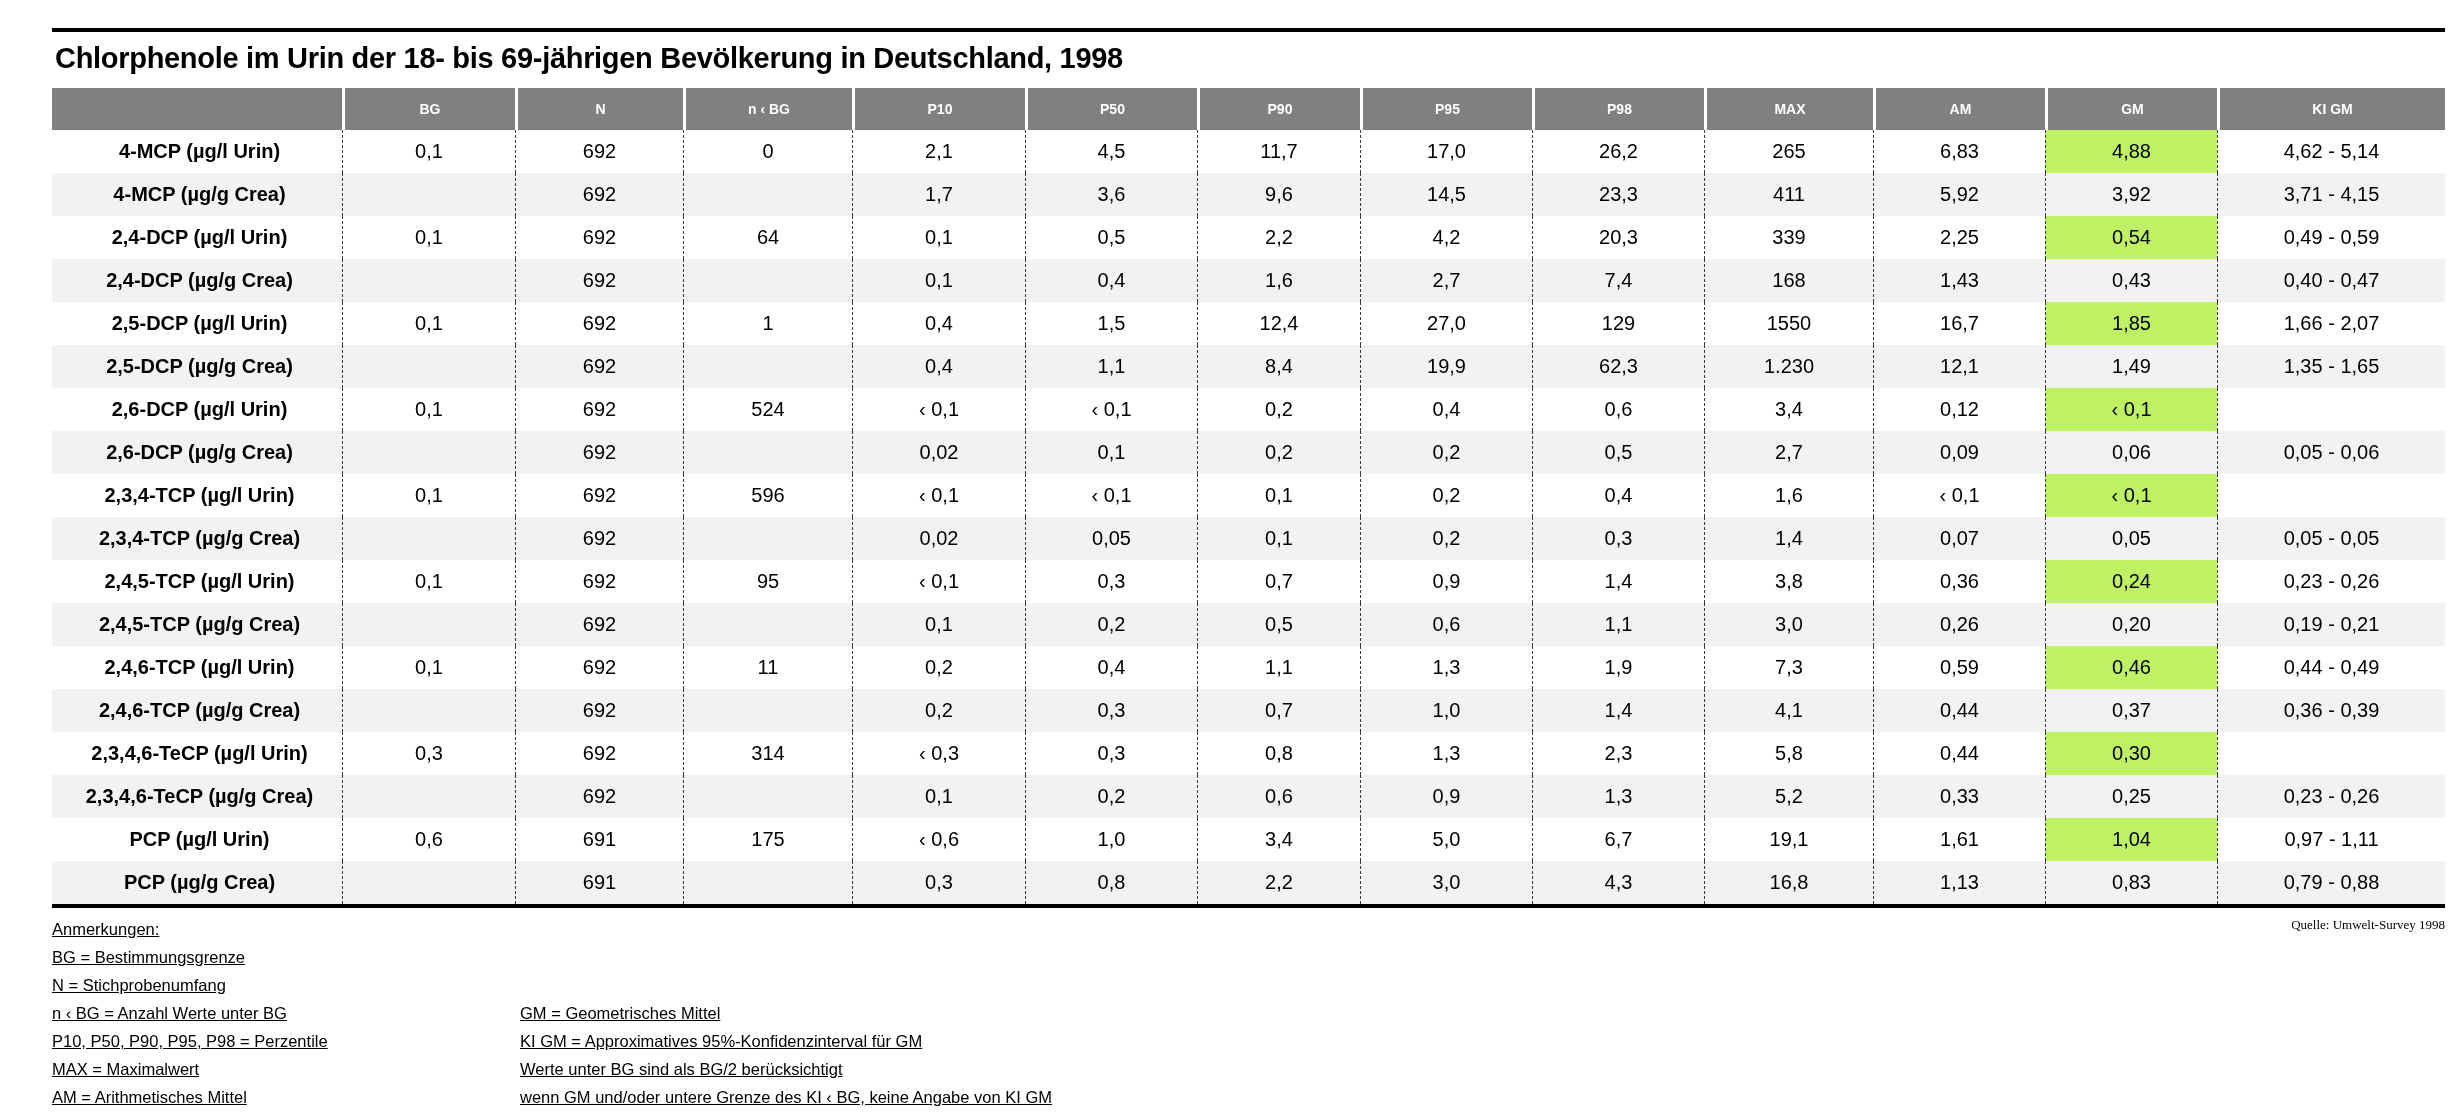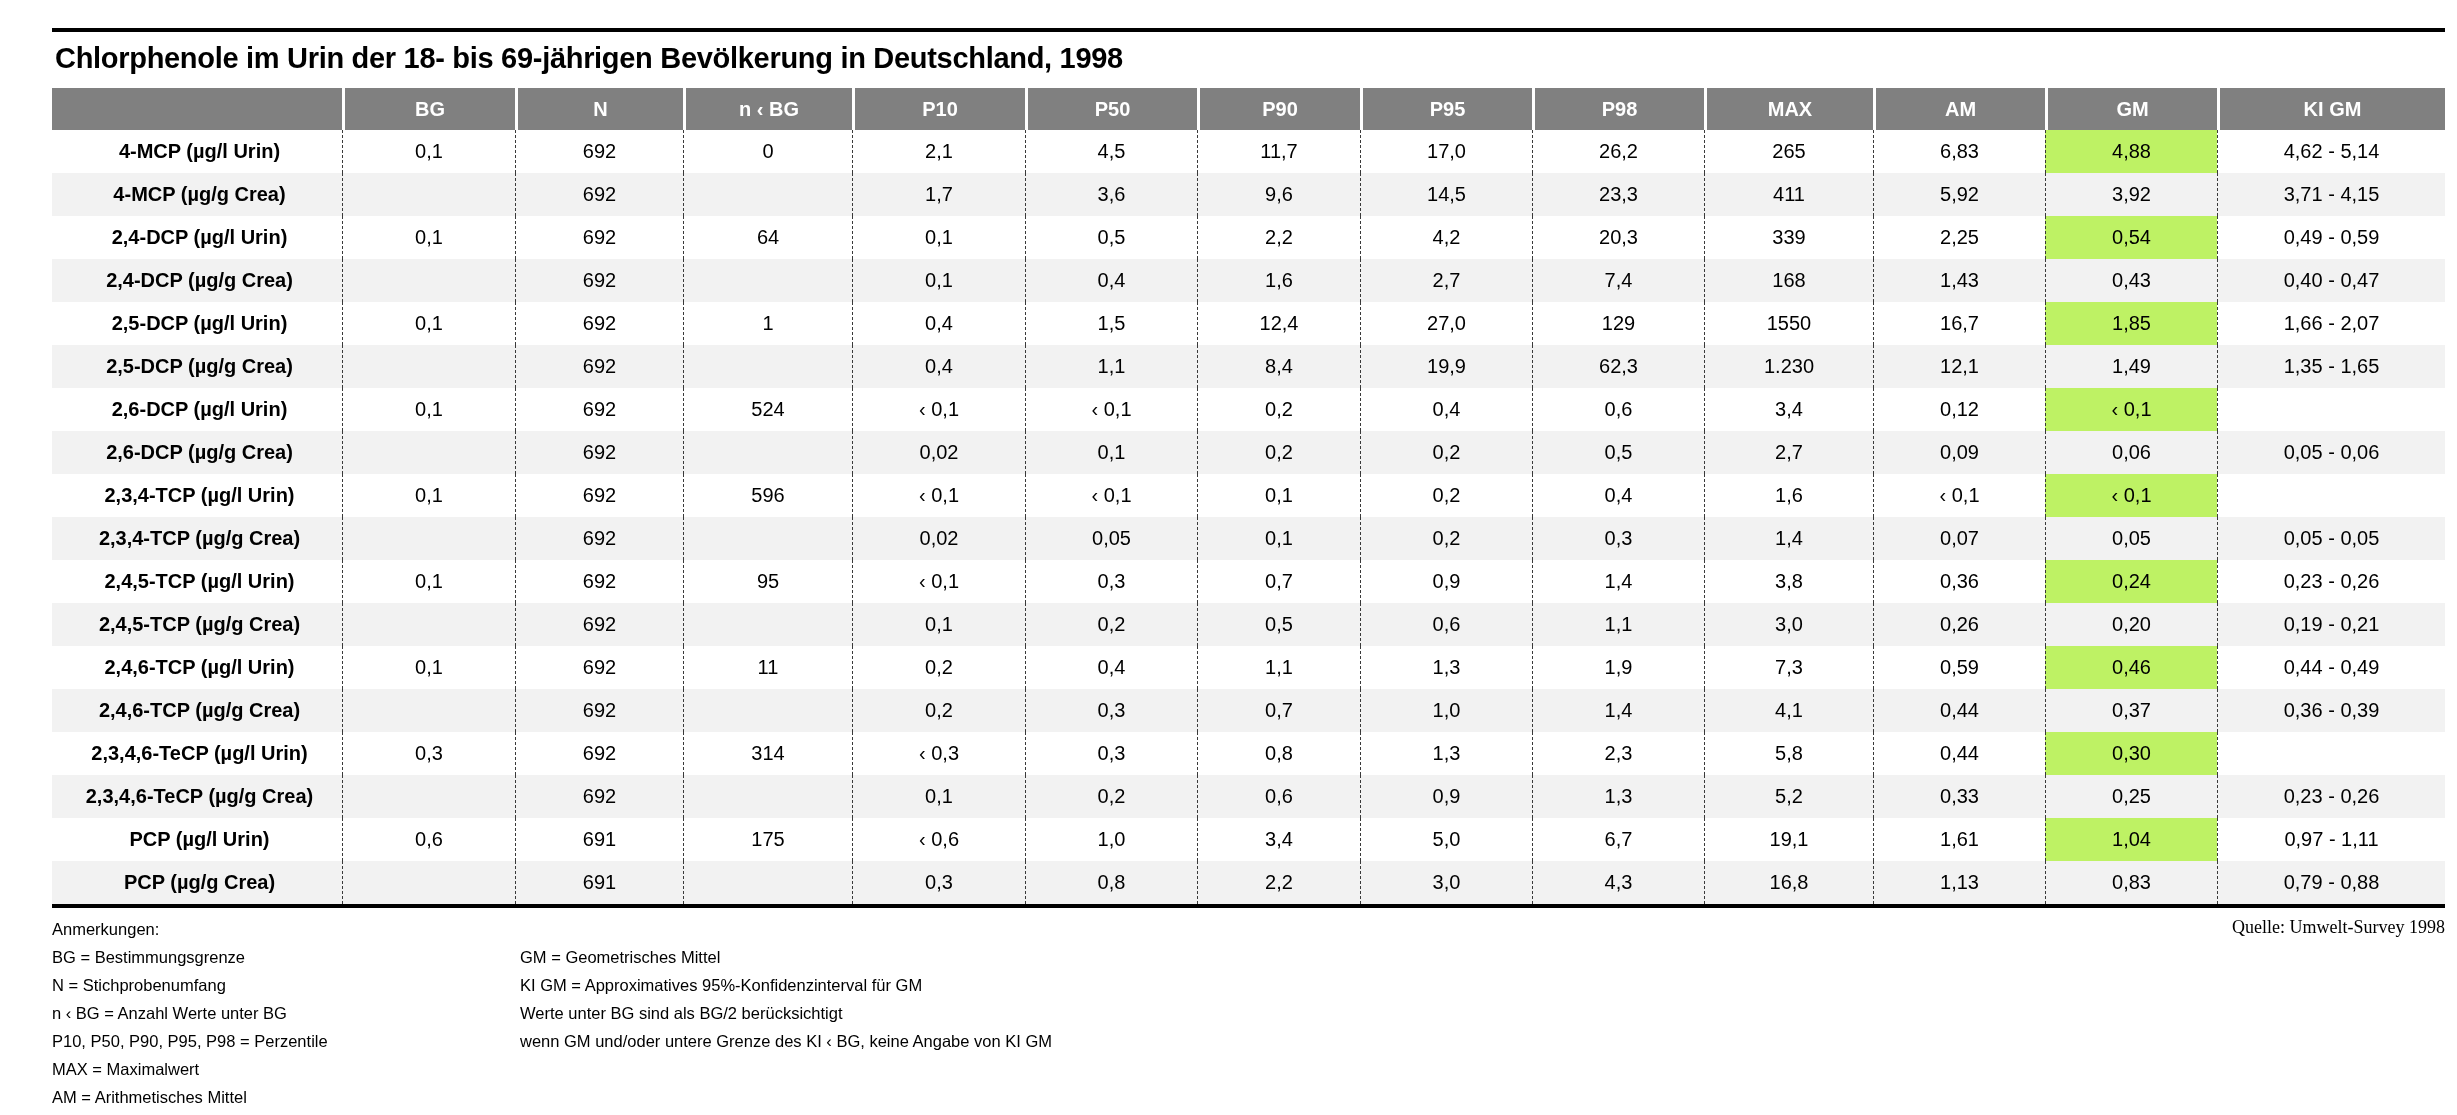--- a/index.html
+++ b/index.html
@@ -6,43 +6,43 @@
   .page {
     position:relative; width:2457px; height:1115px; box-sizing:border-box;
     padding:28px 32px 0 52px; background:#fff; color:#000;
     font-family:"Liberation Sans","DejaVu Sans",sans-serif; overflow:hidden;
   }
   .top-rule { width:2393px; height:4px; background:#000; }
   .page-title { font-size:29px; font-weight:bold; margin:10px 0 13px 3px; letter-spacing:-0.3px; }
 
   table.data { border-collapse:separate; border-spacing:0; table-layout:fixed; width:2393px; }
   table.data th {
-    background:#808080; color:#fff; font-size:20px; font-weight:bold;
+    background:#808080; color:#fff; font-size:14px; font-weight:bold;
     height:42px; padding:0; text-align:center; white-space:nowrap; overflow:hidden;
   }
   table.data th + th { border-left:3px solid #fff; }
   table.data td {
     height:43px; font-size:20px; text-align:center; padding:0;
     white-space:nowrap; overflow:hidden; background:#fff;
   }
   table.data td.label { text-align:center; font-weight:bold; padding-left:5px; }
   table.data tbody td + td { border-left:1px dashed #3a3a3a; }
   table.data tr.alt td { background:#f2f2f2; }
   table.data td.gm-light { background:#bef264; }
   table.data td.gm-dark  { background:#f5b200; }
   .bottom-rule { width:2393px; height:4px; background:#000; }
 
   .footer { position:relative; width:2393px; margin-top:7px; font-size:16.5px; }
-  .notes-wrap { display:flex; align-items:flex-start; }
+  .notes-wrap { display:flex; align-items:flex-end;text-decoration:underline; }
   .notes-left { width:468px; flex:0 0 auto; }
   .notes-right { margin-top:28px; }
   .note-line { height:28px; line-height:28px; white-space:nowrap; }
   .source {
     position:absolute; top:2px; right:0;
-    font-family:"Liberation Serif","DejaVu Serif",serif; font-size:18px;margin-left:48px;
+    font-family:"Liberation Serif","DejaVu Serif",serif; font-size:13px;margin-left:48px;
   }
 </style>
 </head>
 <body>
 
 <div class="page">
   <div class="top-rule"></div>
   <div class="page-title">Chlorphenole im Urin der 18- bis 69-jährigen Bevölkerung in Deutschland, 1998</div>
 
   <table class="data">

